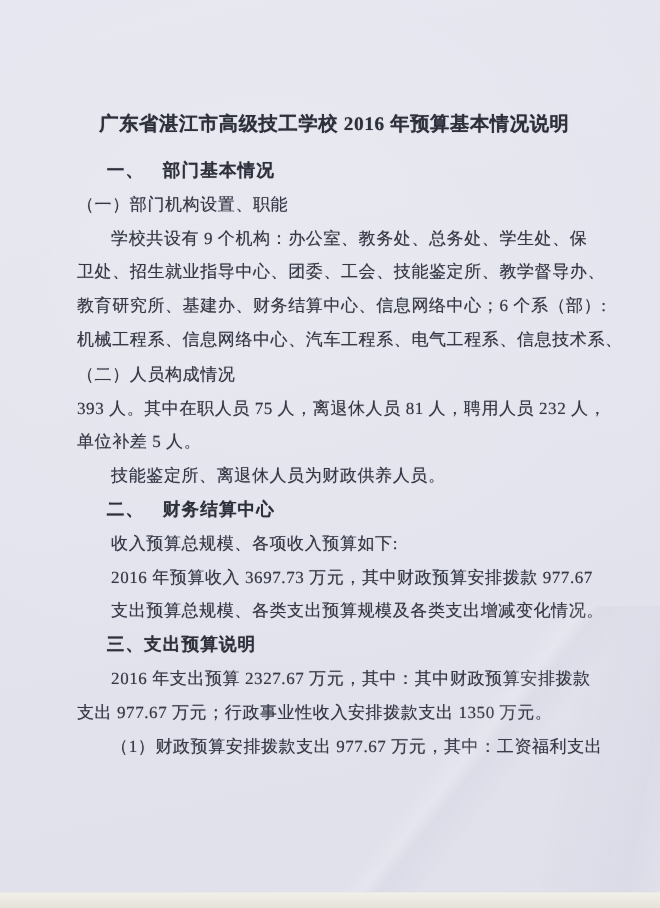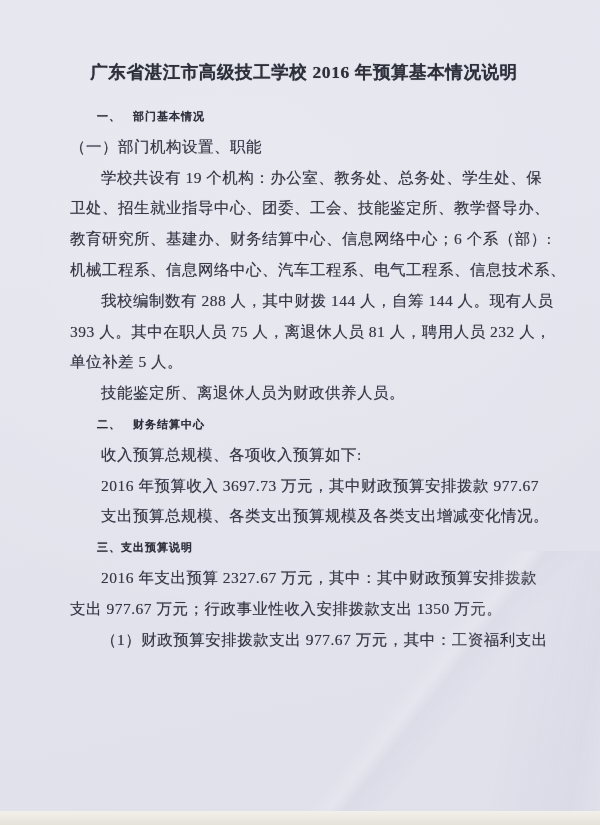--- a/index.html
+++ b/index.html
@@ -40,44 +40,45 @@
     color:var(--ink);
     font-size:15.5px;line-height:30.8px;letter-spacing:0.5px;
     text-shadow:0 0 0.7px rgba(54,56,72,0.55);
   }
   .title{
     font-weight:bold;font-size:17.5px;letter-spacing:0.6px;
     text-align:center;line-height:24px;margin-bottom:17px;
     color:var(--ink-dark);
     text-shadow:0 0 0.8px rgba(45,47,60,0.65);
     white-space:nowrap;
+    margin-top:40px;
   }
   .line{white-space:nowrap;}
   .h1{
     font-family:"Liberation Sans","DejaVu Sans",sans-serif;
-    font-weight:bold;font-size:11px;letter-spacing:1px;
+    font-weight:bold;font-size:16px;letter-spacing:1px;
     text-indent:27px;color:var(--ink-dark);
   }
-  .h2{text-indent:0;}
+  .h2{text-indent:0;font-family:Liberation Mono, monospace;}
   .indent{text-indent:31px;}
   .body{text-indent:0;}
 </style>
 </head>
 <body>
 
 <div class="paper">
   <div class="content">
     <div class="title">广东省湛江市高级技工学校 2016 年预算基本情况说明</div>
     <div class="line h1">一、　部门基本情况</div>
     <div class="line h2">（一）部门机构设置、职能</div>
-    <div class="line indent">学校共设有 19 个机构：办公室、教务处、总务处、学生处、保</div>
+    <div class="line indent">学校共设有 9 个机构：办公室、教务处、总务处、学生处、保</div>
     <div class="line body">卫处、招生就业指导中心、团委、工会、技能鉴定所、教学督导办、</div>
     <div class="line body">教育研究所、基建办、财务结算中心、信息网络中心；6 个系（部）:</div>
     <div class="line body">机械工程系、信息网络中心、汽车工程系、电气工程系、信息技术系、</div>
-    <div class="line indent">我校编制数有 288 人，其中财拨 144 人，自筹 144 人。现有人员</div>
+    <div class="line h2">（二）人员构成情况</div>
     <div class="line body">393 人。其中在职人员 75 人，离退休人员 81 人，聘用人员 232 人，</div>
     <div class="line body">单位补差 5 人。</div>
     <div class="line indent">技能鉴定所、离退休人员为财政供养人员。</div>
     <div class="line h1">二、　财务结算中心</div>
     <div class="line indent">收入预算总规模、各项收入预算如下:</div>
     <div class="line indent">2016 年预算收入 3697.73 万元，其中财政预算安排拨款 977.67</div>
     <div class="line indent">支出预算总规模、各类支出预算规模及各类支出增减变化情况。</div>
     <div class="line h1">三、支出预算说明</div>
     <div class="line indent">2016 年支出预算 2327.67 万元，其中：其中财政预算安排拨款</div>
     <div class="line body">支出 977.67 万元；行政事业性收入安排拨款支出 1350 万元。</div>

